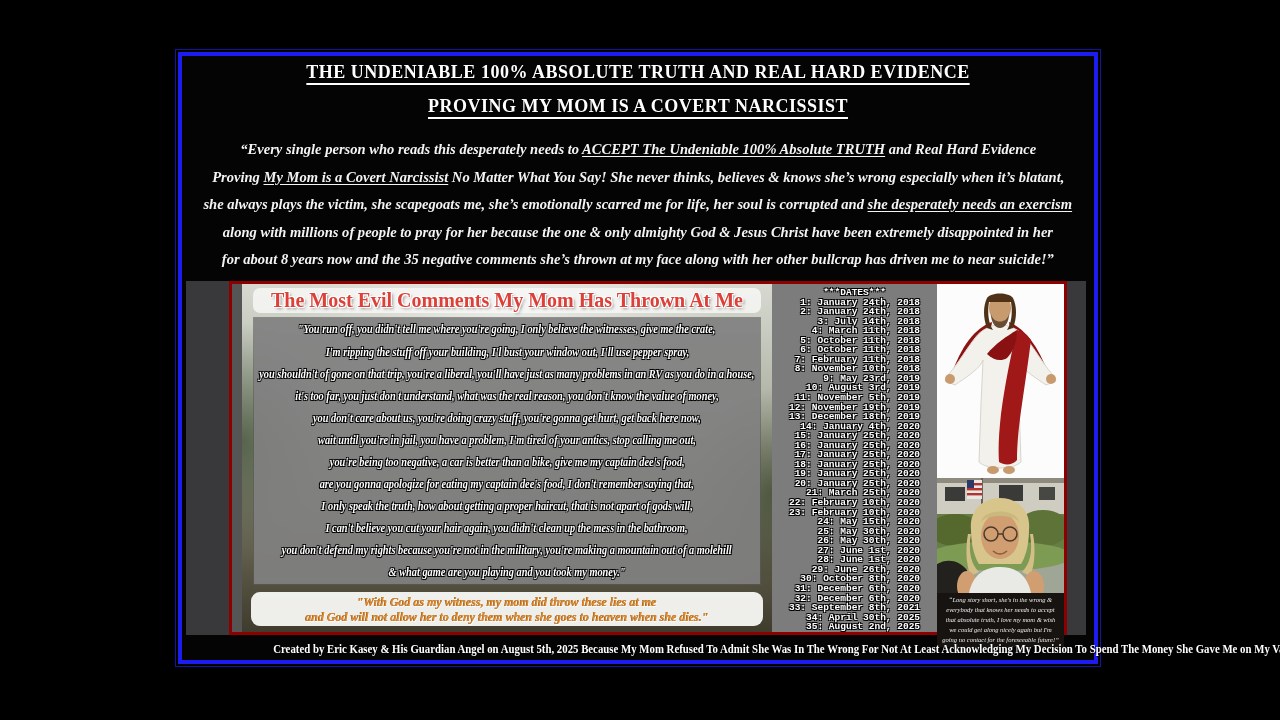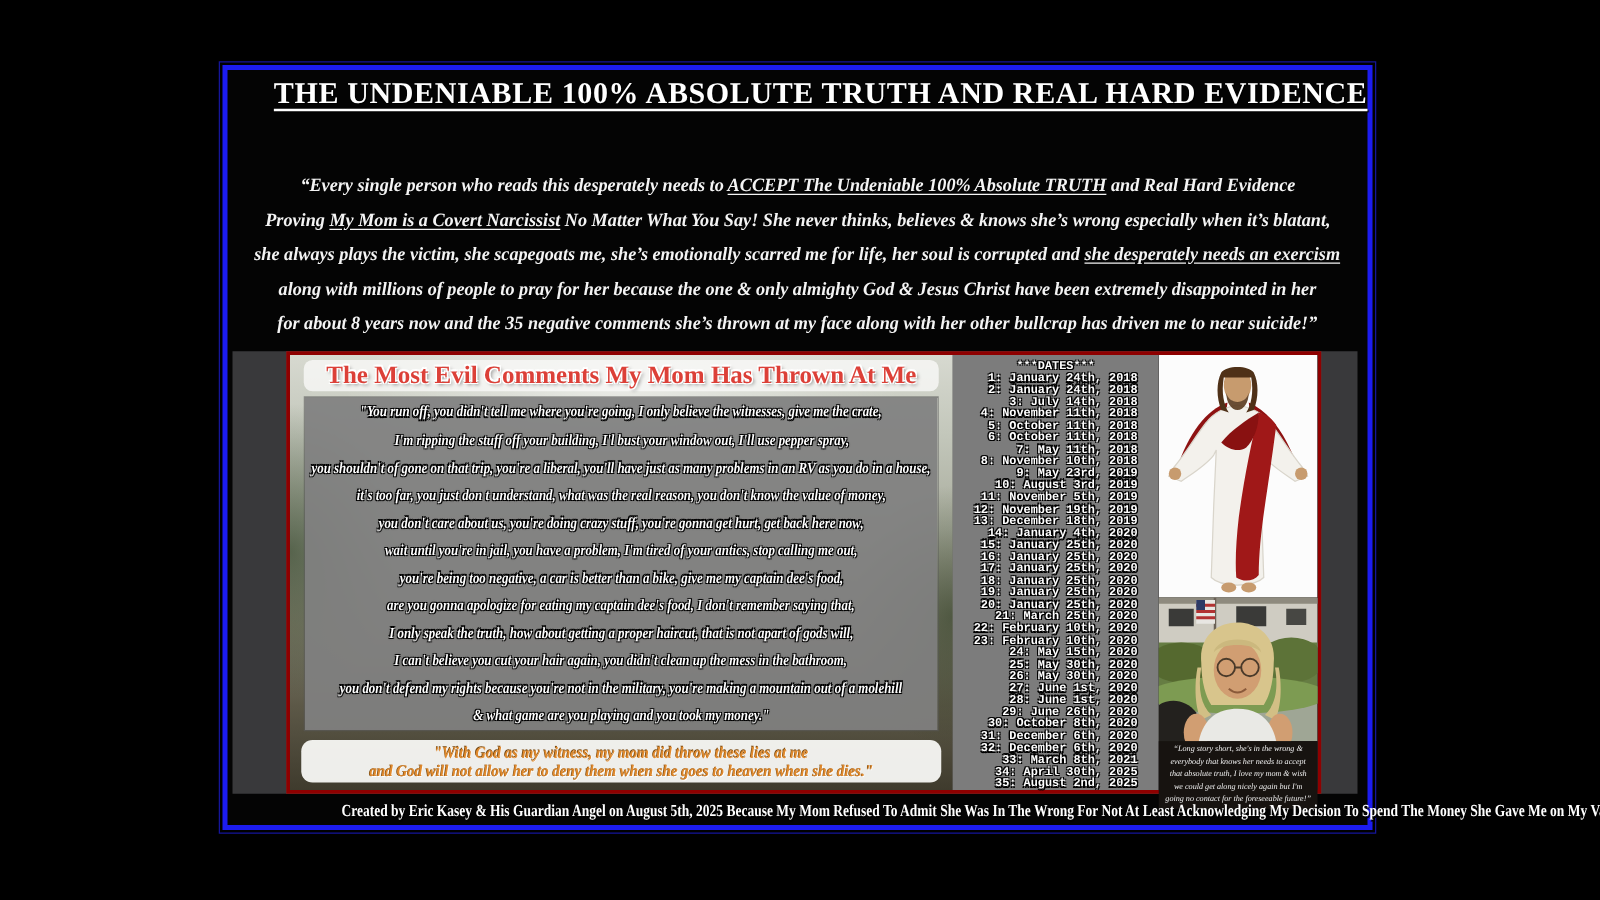--- a/index.html
+++ b/index.html
@@ -1,35 +1,35 @@
 <!DOCTYPE html>
 <html><head>
 <meta charset="utf-8">
 <style>
   html,body{margin:0;padding:0;background:#000;}
   .stage{position:relative;width:1280px;height:720px;background:#000;overflow:hidden;
          font-family:"Liberation Serif","DejaVu Serif",serif;}
   .frame{position:absolute;left:178px;top:52px;width:912px;height:604px;
          background:#040404;border:4px solid #1c1cf0;outline:1px solid #15159a;outline-offset:2px;}
   
-  .title-line{position:absolute;left:0;width:100%;text-align:right;color:#fff;
-              font-weight:bold;font-size:24px;letter-spacing:.5px;white-space:nowrap;
+  .title-line{position:absolute;left:0;width:100%;text-align:center;color:#fff;
+              font-weight:bold;font-size:18px;letter-spacing:.5px;white-space:nowrap;
               text-decoration:underline;text-underline-offset:5px;text-decoration-thickness:2px;
               text-shadow:1px 1px 0 #000;}
   .title-1{top:6px;}
   .title-2{top:40px;}
   
   .intro{position:absolute;left:0;top:80px;width:100%;display:flex;flex-direction:column;align-items:center;justify-content:center;}
   .intro-line{color:#f4f4f4;font-style:italic;font-weight:bold;font-size:15px;line-height:27.5px;
               white-space:nowrap;transform:scaleX(.97);transform-origin:center;}
   .intro-line .u{text-decoration:underline;text-underline-offset:2px;}
   
   .band{position:absolute;left:4px;top:225px;width:900px;height:354px;background:#39393b;}
   .collage{position:absolute;left:43px;top:0;width:822px;height:348px;border:3px solid #8e0000;
-           display:flex;background:#555;}
+           display:flex;background:#555;padding-left:10px;}
   
   .fog{position:relative;width:530px;height:348px;overflow:hidden;
        background:
          radial-gradient(ellipse 60% 25% at 50% 8%, rgba(255,255,255,.55), transparent 70%),
          radial-gradient(ellipse 22% 45% at 0% 45%, rgba(38,58,30,.6), transparent 75%),
          radial-gradient(ellipse 20% 40% at 100% 60%, rgba(35,52,26,.55), transparent 75%),
          linear-gradient(180deg,#d7d9d0 0%,#c3c7bb 18%,#a9ac9d 40%,#83816f 62%,#5d5948 80%,#3f3b2d 100%);
        display:flex;flex-direction:column;align-items:center;}
   .evil-header{margin-top:4px;width:508px;height:25px;border-radius:7px;
                background:rgba(249,249,247,.8);display:flex;align-items:center;justify-content:center;
@@ -65,20 +65,21 @@
           transform-origin:center;text-shadow:1px 1px 0 #000;}
   svg{display:block;}
 </style>
 </head>
 <body>
 
 <div class="stage">
   <div class="frame">
 
     <div class="title-line title-1">THE UNDENIABLE 100% ABSOLUTE TRUTH AND REAL HARD EVIDENCE</div>
+    <div class="title-line title-2">PROVING MY MOM IS A COVERT NARCISSIST</div>
 
     <div class="intro">
         <div class="intro-line"><span>“Every single person who reads this desperately needs to </span><span class="u">ACCEPT The Undeniable 100% Absolute TRUTH</span><span> and Real Hard Evidence</span></div>
         <div class="intro-line"><span>Proving </span><span class="u">My Mom is a Covert Narcissist</span><span> No Matter What You Say! She never thinks, believes &amp; knows she’s wrong especially when it’s blatant,</span></div>
         <div class="intro-line"><span>she always plays the victim, she scapegoats me, she’s emotionally scarred me for life, her soul is corrupted and </span><span class="u">she desperately needs an exercism</span></div>
         <div class="intro-line"><span>along with millions of people to pray for her because the one &amp; only almighty God &amp; Jesus Christ have been extremely disappointed in her</span></div>
         <div class="intro-line"><span>for about 8 years now and the 35 negative comments she’s thrown at my face along with her other bullcrap has driven me to near suicide!”</span></div>
       </div>
 
     <div class="band">
@@ -105,24 +106,24 @@
               <div class="god-quote-line">and God will not allow her to deny them when she goes to heaven when she dies."</div>
             </div>
         </div>
 
         <div class="dates">
           <div class="dates-header">***DATES***</div>
           <div style="display:flex;flex-direction:column;align-items:flex-end;">
               <div class="date-line">1: January 24th, 2018</div>
               <div class="date-line">2: January 24th, 2018</div>
               <div class="date-line">3: July 14th, 2018</div>
-              <div class="date-line">4: November 11th, 2018</div>
+              <div class="date-line">4: March 11th, 2018</div>
               <div class="date-line">5: October 11th, 2018</div>
               <div class="date-line">6: October 11th, 2018</div>
-              <div class="date-line">7: May 11th, 2018</div>
+              <div class="date-line">7: February 11th, 2018</div>
               <div class="date-line">8: November 10th, 2018</div>
               <div class="date-line">9: May 23rd, 2019</div>
               <div class="date-line">10: August 3rd, 2019</div>
               <div class="date-line">11: November 5th, 2019</div>
               <div class="date-line">12: November 19th, 2019</div>
               <div class="date-line">13: December 18th, 2019</div>
               <div class="date-line">14: January 4th, 2020</div>
               <div class="date-line">15: January 25th, 2020</div>
               <div class="date-line">16: January 25th, 2020</div>
               <div class="date-line">17: January 25th, 2020</div>
@@ -134,21 +135,21 @@
               <div class="date-line">23: February 10th, 2020</div>
               <div class="date-line">24: May 15th, 2020</div>
               <div class="date-line">25: May 30th, 2020</div>
               <div class="date-line">26: May 30th, 2020</div>
               <div class="date-line">27: June 1st, 2020</div>
               <div class="date-line">28: June 1st, 2020</div>
               <div class="date-line">29: June 26th, 2020</div>
               <div class="date-line">30: October 8th, 2020</div>
               <div class="date-line">31: December 6th, 2020</div>
               <div class="date-line">32: December 6th, 2020</div>
-              <div class="date-line">33: March 8th, 2021</div>
+              <div class="date-line">33: September 8th, 2021</div>
               <div class="date-line">34: April 30th, 2025</div>
               <div class="date-line">35: August 2nd, 2025</div>
             </div>
         </div>
 
         <div class="photos">
           <div class="photo-jesus">
             <svg viewBox="0 0 127 194" width="127" height="194" preserveAspectRatio="none">
               <rect width="127" height="194" fill="#fcfcfc"></rect>
               <path d="M55 38 C38 44 24 62 14 92 C22 88 34 80 44 68 C50 60 54 48 55 38 Z" fill="#8e1212"></path>

